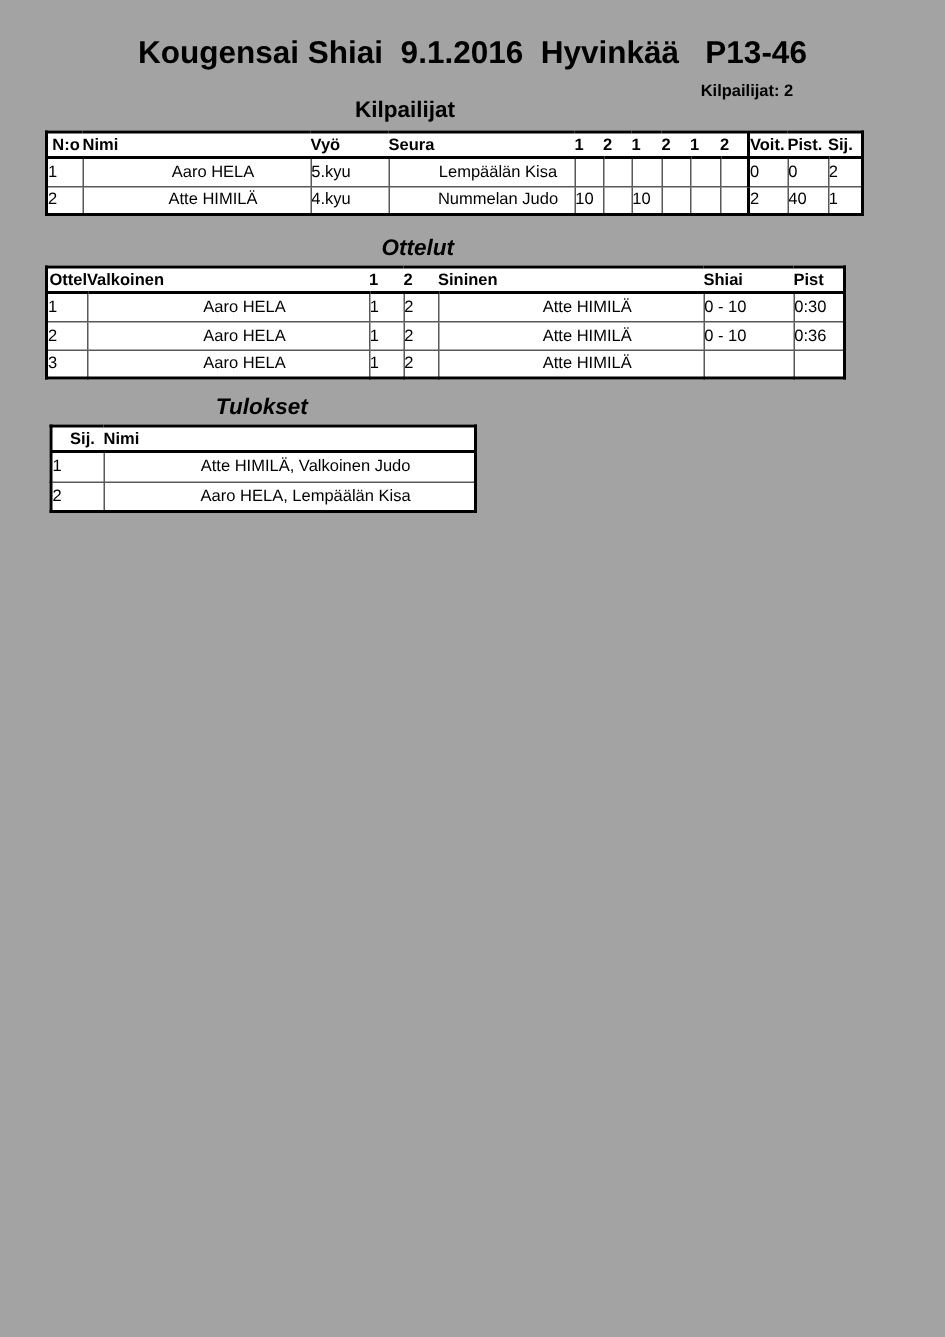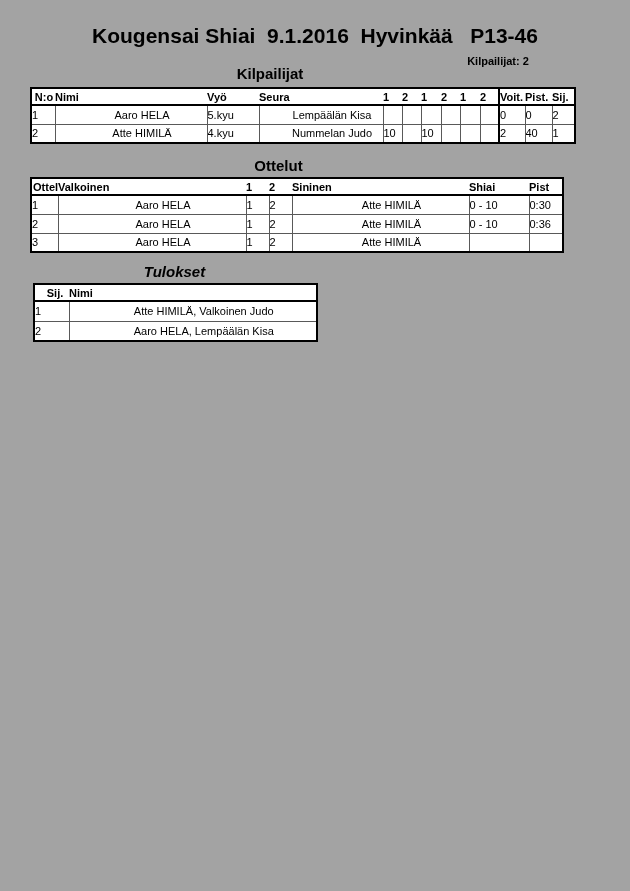--- a/index.html
+++ b/index.html
@@ -12,21 +12,21 @@
   .doc-title{
     position:absolute;top:24px;left:0;width:630px;
     text-align:center;font-size:21px;font-weight:bold;white-space:pre;
   }
   .count-label{
     position:absolute;top:55px;left:398px;width:200px;
     text-align:center;font-size:11px;font-weight:bold;
   }
   .sec-heading{position:absolute;text-align:center;font-size:15px;font-weight:bold;}
   #sec-kilpailijat{top:65px;left:30px;width:480px;}
-  #sec-ottelut{top:157px;left:30px;width:497px;}
+  #sec-ottelut{top:157px;left:30px;width:497px;font-style:italic;}
   #sec-tulokset{top:263px;left:33px;width:283px;font-style:italic;}
 
   table{
     border-collapse:collapse;table-layout:fixed;position:absolute;
     background:#fff;border:2px solid #000;font-size:11px;
   }
   #table-kilpailijat{top:87px;left:30px;width:546px;}
   #table-ottelut{top:177px;left:30px;width:534px;}
   #table-tulokset{top:283px;left:33px;width:285px;}
 

